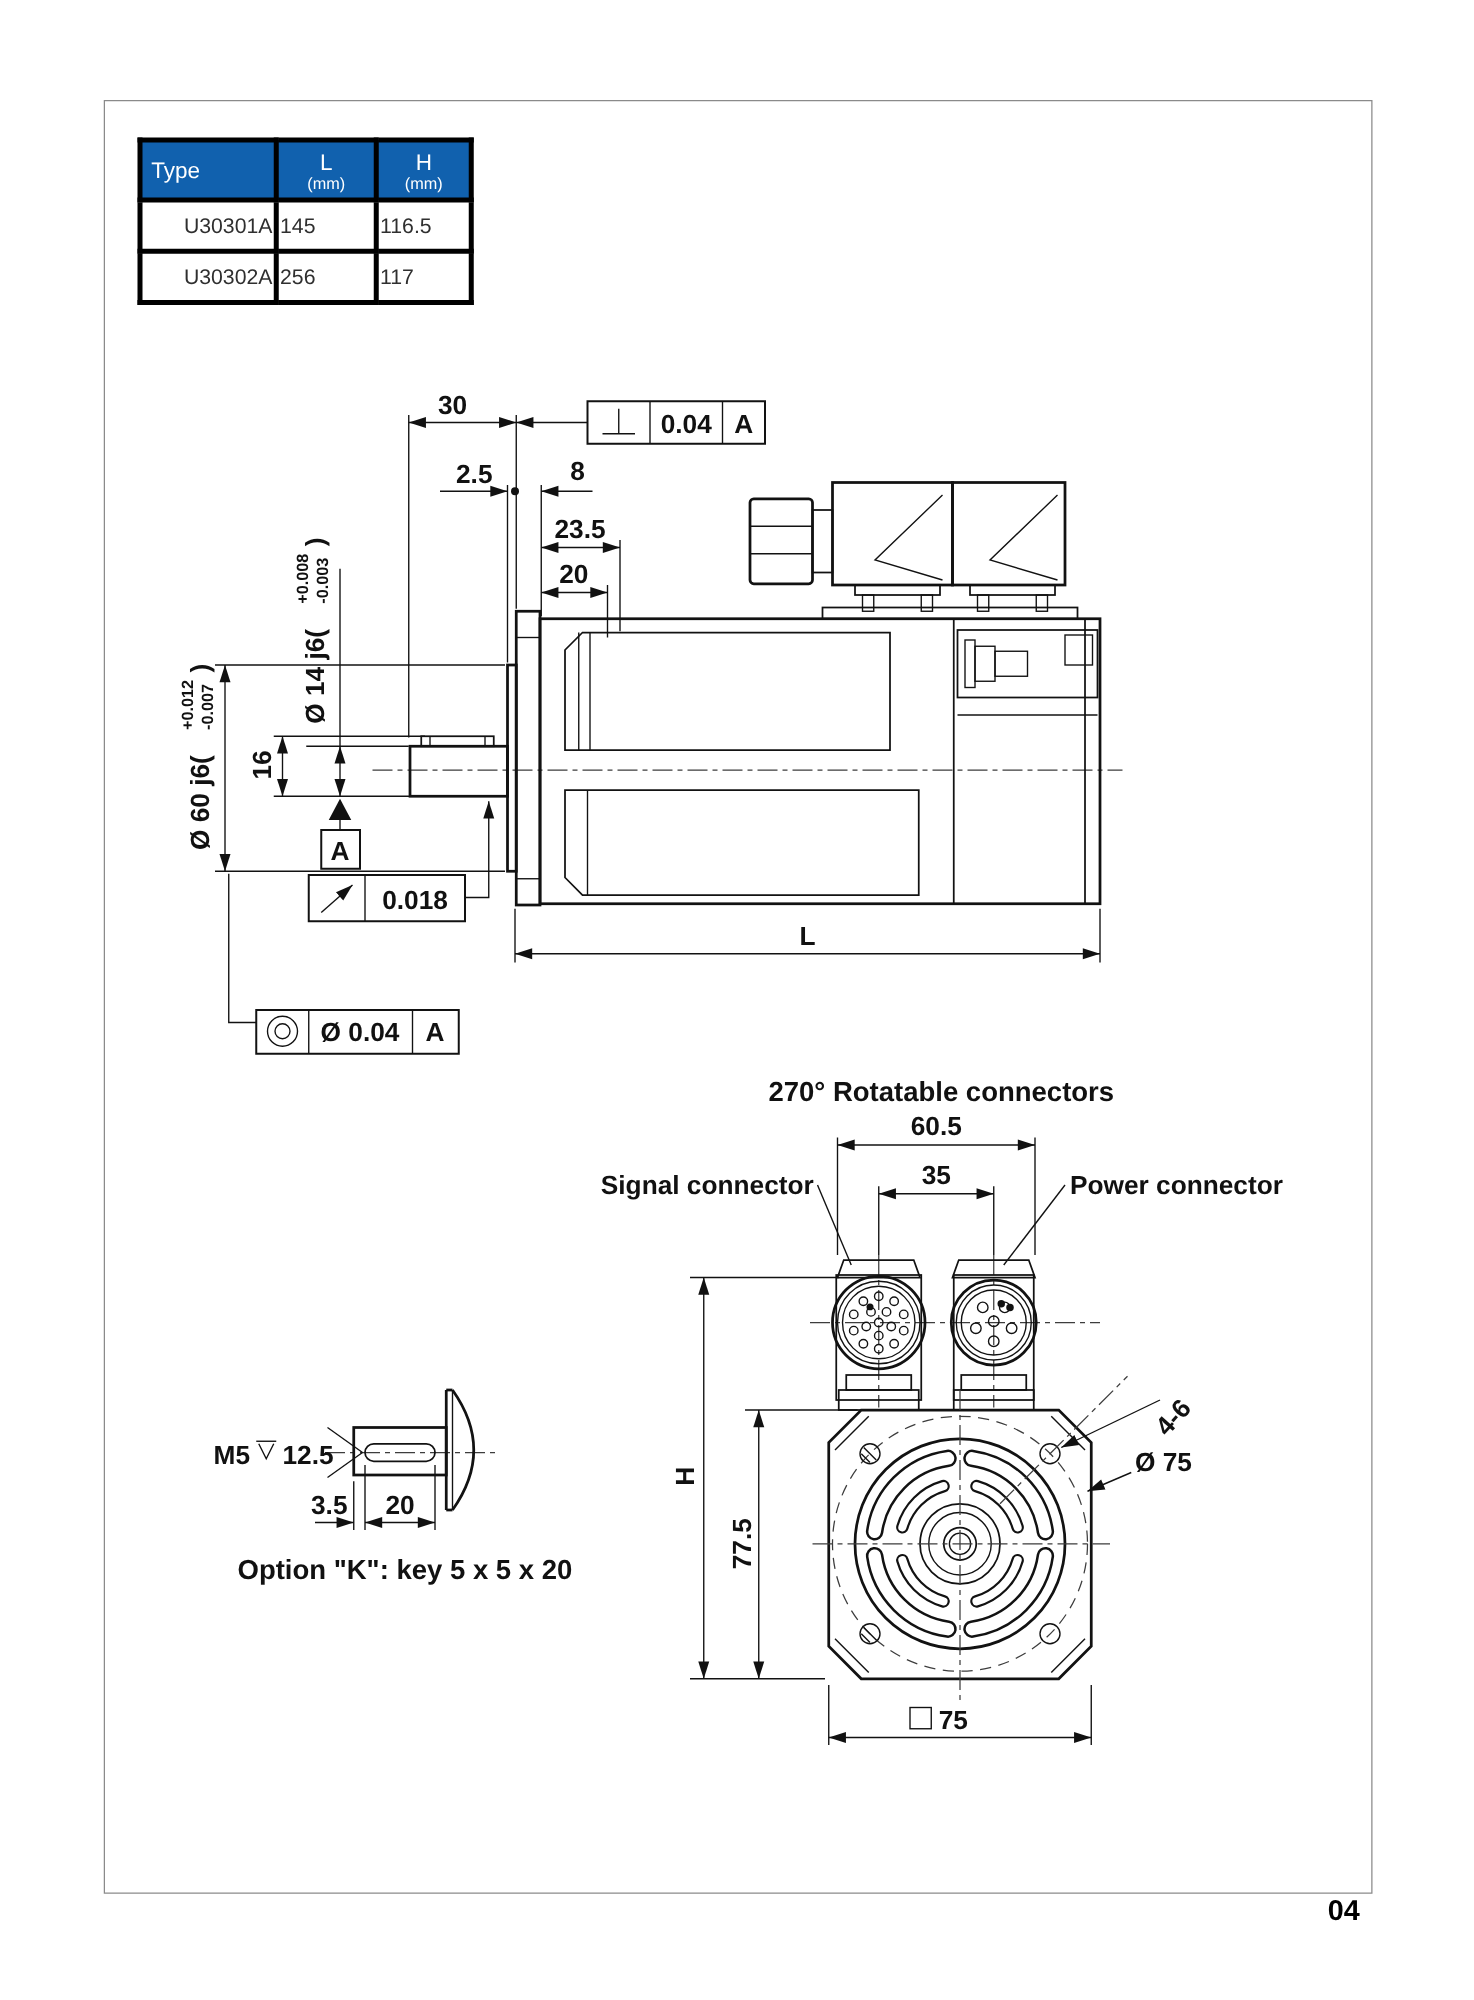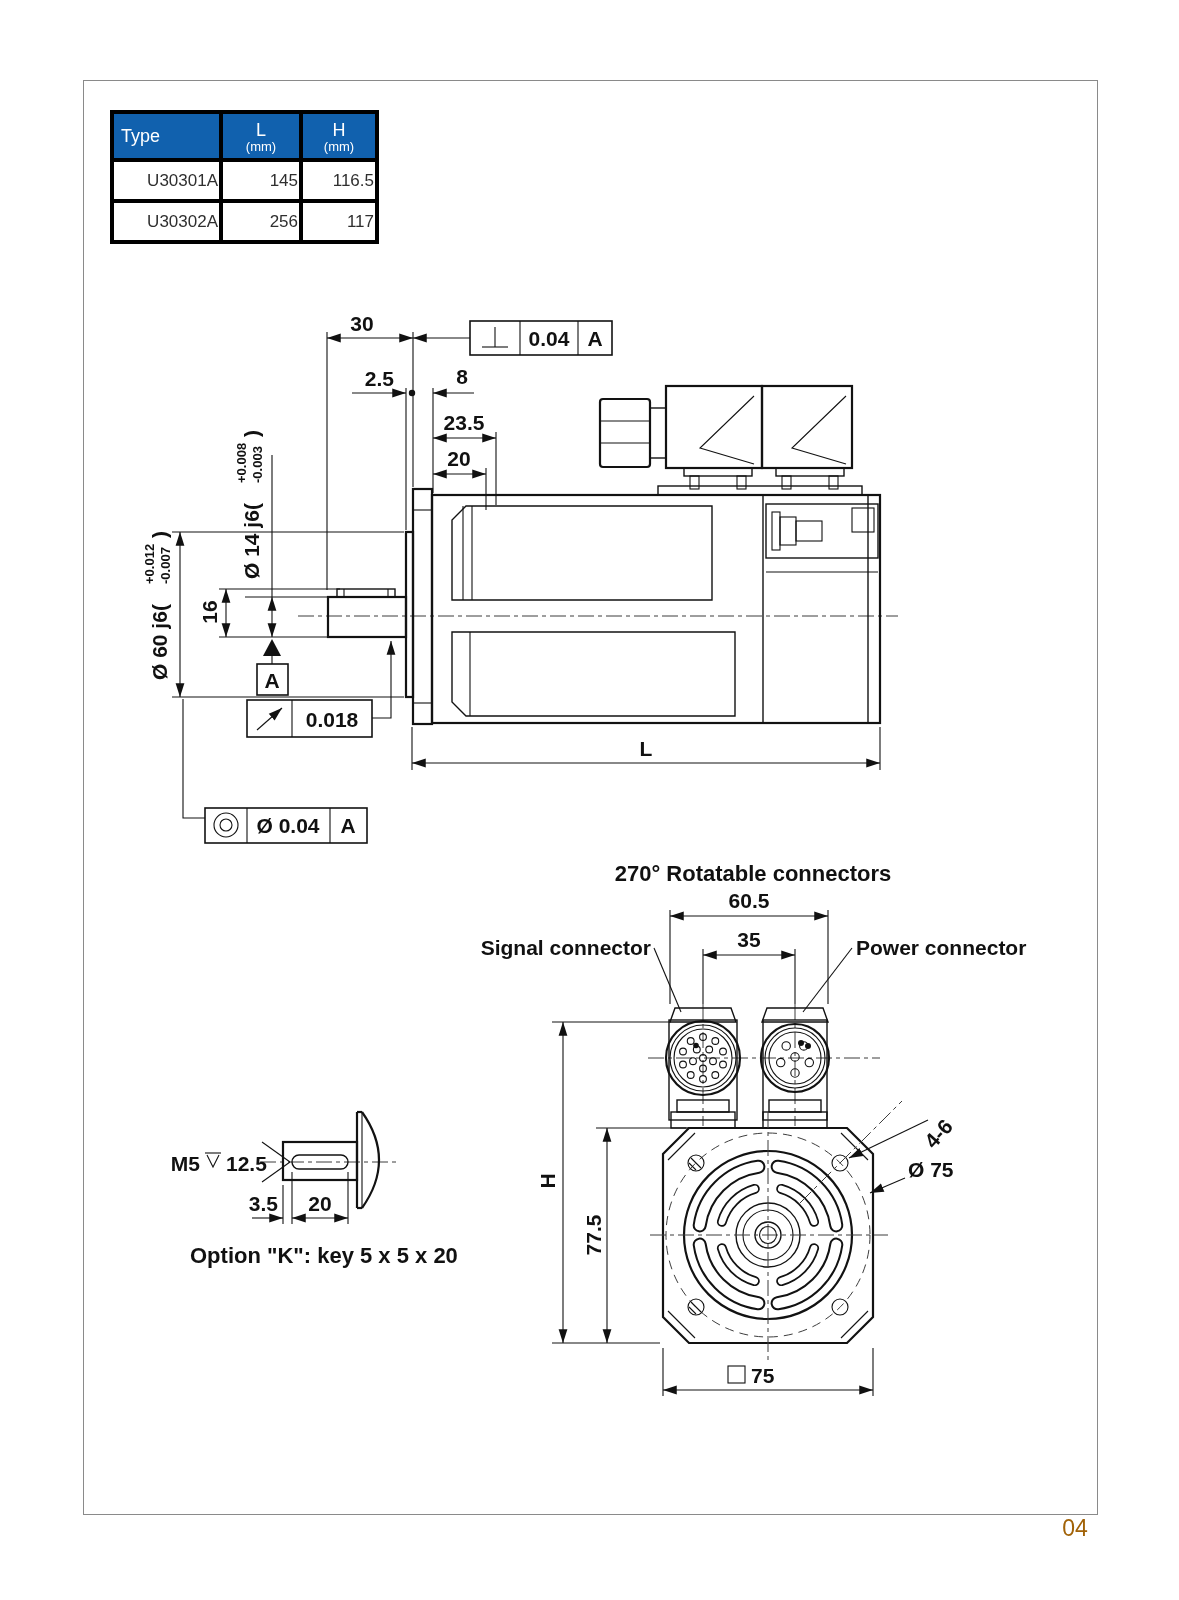--- a/index.html
+++ b/index.html
@@ -1,26 +1,26 @@
 <!DOCTYPE html>
 <html style="--accent: #1161ae;"><head>
 <meta charset="utf-8">
 <style>
   html,body{margin:0;padding:0;}
   body{width:1179px;height:1600px;background:#fff;font-family:"Liberation Sans",sans-serif;position:relative;overflow:hidden;}
   .page-border{position:absolute;left:83px;top:80px;width:1013px;height:1433px;border:1.5px solid #8a8a8a;}
-  .page-num{position:absolute;left:1045px;top:1515px;width:60px;text-align:center;font-size:23px;color:#a16207;}
+  .page-num{position:absolute;left:1045px;top:1515px;width:60px;text-align:center;font-size:23px;color:#000000;font-weight:bold;}
   
   .spec{position:absolute;left:110px;top:110px;border-collapse:collapse;}
   .spec th,.spec td{border:4px solid #000000;}
   .spec th{background:var(--accent,#1161ae);color:#fff;font-weight:normal;font-size:18px;height:42px;}
   .spec th .unit{font-size:13px;display:block;line-height:11px;}
   .spec th.c1{width:97px;text-align:left;padding-left:7px;}
   .spec th.c2{width:74px;}.spec th.c3{width:70px;}
-  .spec td{height:35px;font-size:17px;color:#2f2f2f;text-align:right;}
+  .spec td{height:35px;font-size:17px;color:#2f2f2f;text-align:left;}
   .spec td.t{text-align:right;padding-left:6px;}
   
   .ol{stroke:#121212;stroke-width:2.2;fill:none;stroke-linejoin:miter;}
   .ol2{stroke:#121212;stroke-width:1.4;fill:none;}
   .tl{stroke:#121212;stroke-width:1.1;fill:none;}
   .cl{stroke:#3d3d3d;stroke-width:1;fill:none;stroke-dasharray:16 4 4 4;}
   .dash{stroke:#3d3d3d;stroke-width:1;fill:none;stroke-dasharray:9 6;}
   .box{stroke:#121212;stroke-width:1.6;fill:#fff;}
   text{fill:#111;font-family:"Liberation Sans",sans-serif;font-weight:bold;}
   .dim{font-size:21px;}

